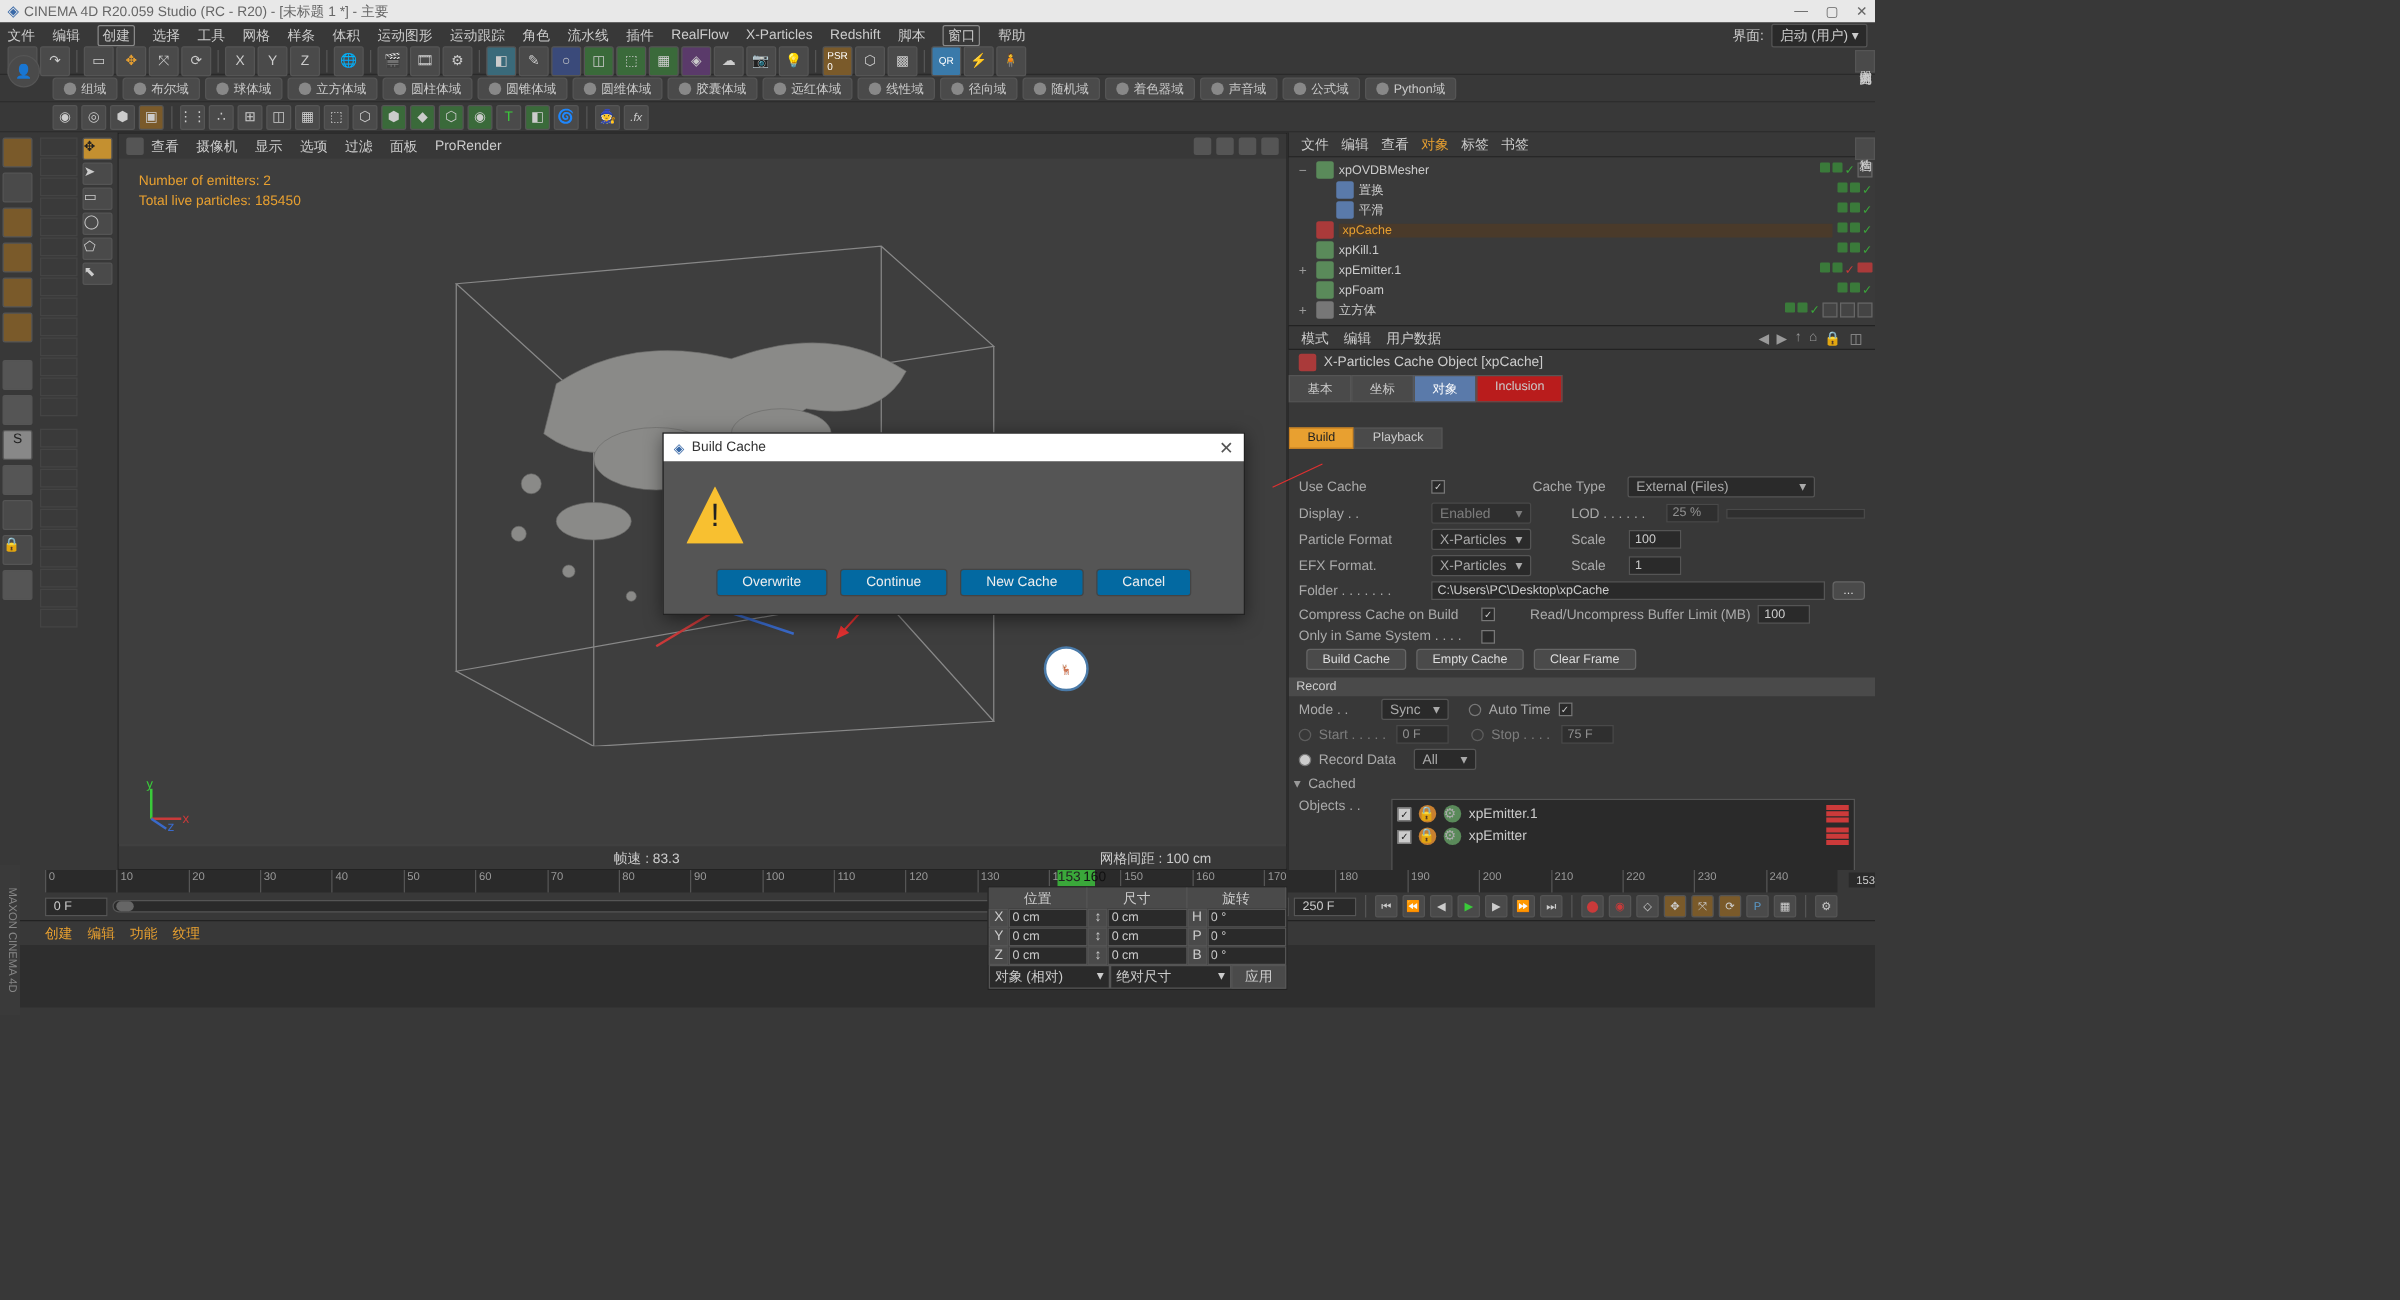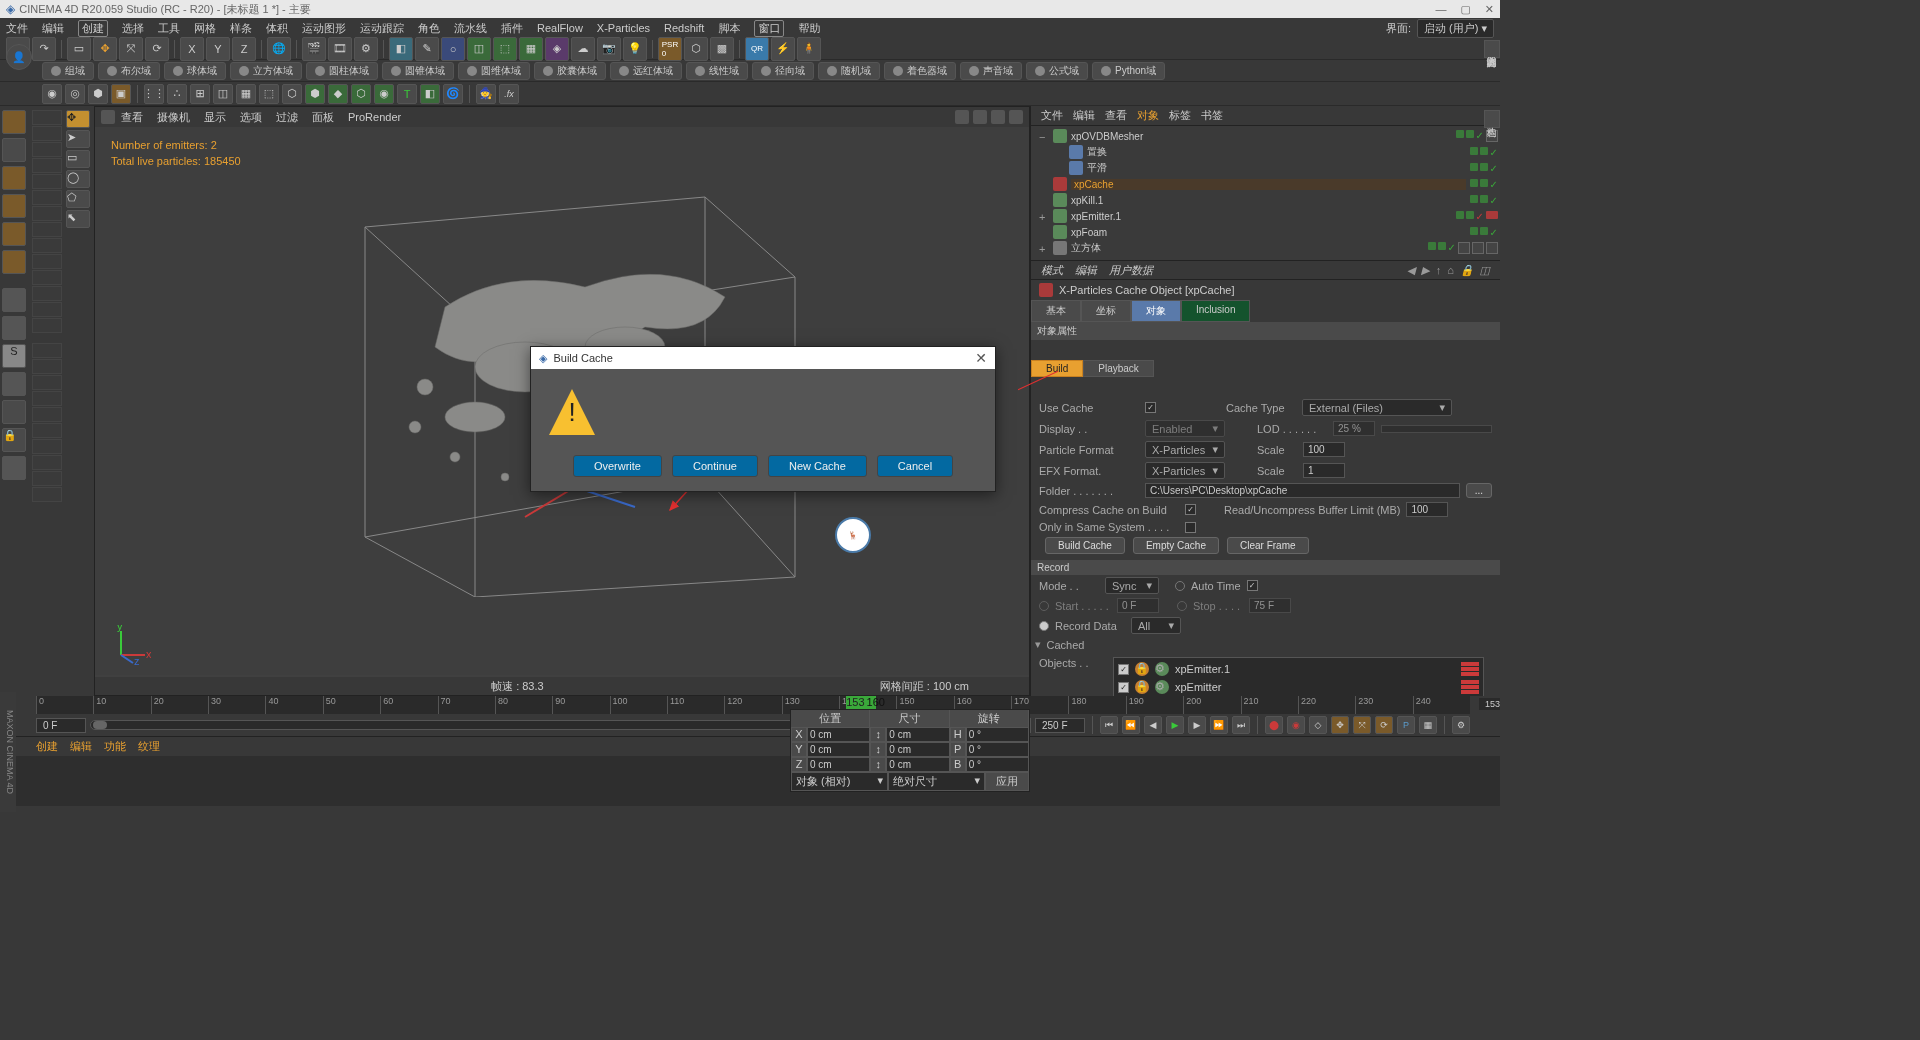--- a/index.html
+++ b/index.html
@@ -62,28 +62,28 @@
 .om-row .oicon.blue { background: #5a7aaa; }
 .om-row .oicon.grey { background: #777; }
 .om-row .oname { flex: 1; color: #ccc; font-size: 10px; }
 .om-row.sel .oname { color: #e8a030; background: #4a3a2a; padding: 0 3px; }
 .om-row .dots { display: flex; gap: 2px; }
 .om-row .gd { width: 8px; height: 8px; background: #3a7a3a; border-radius: 1px; }
 .om-row .rd { width: 8px; height: 8px; background: #aa3a3a; border-radius: 1px; }
 .om-row .check { color: #3aa83a; font-size: 10px; }
 .om-row .tag { width: 12px; height: 12px; background: #444; border: 1px solid #666; }
 
-.attr-header { height: 20px; display: flex; gap: 12px; padding: 2px 10px; align-items: center; border-top: 1px solid #222; border-bottom: 1px solid #222; font-style: italic; }
+.attr-header { height: 20px; display: flex; gap: 12px; padding: 2px 10px; align-items: center; border-top: 1px solid #222; border-bottom: 1px solid #222; }
 .attr-header .navicons { margin-left: auto; display: flex; gap: 6px; color: #999; }
 .attr-title { background: #383838; padding: 3px 8px; display: flex; align-items: center; gap: 6px; }
 .attr-title .ticon { width: 14px; height: 14px; background: #aa3a3a; border-radius: 2px; }
 .attr-tabs { display: flex; background: #383838; }
 .attr-tab { padding: 3px 14px; background: #4a4a4a; border: 1px solid #555; color: #ccc; font-size: 10px; }
 .attr-tab.active { background: #5a7aaa; color: #fff; }
-.attr-tab.incl { background: #14532d; }
+.attr-tab.incl { background: #b91c1c; }
 
 .attr-body { flex: 1; overflow: hidden; background: #383838; }
 .attr-sec-title { background: #4a4a4a; padding: 2px 6px; font-size: 10px; color: #ccc; }
 .subtabs { display: flex; margin: 20px 0; }
 .subtab { padding: 2px 14px; background: #4a4a4a; border: 1px solid #555; font-size: 10px; }
 .subtab.active { background: #e8a030; color: #222; border-color: #c88020; }
 .attr-row { display: flex; align-items: center; padding: 2px 8px; gap: 6px; font-size: 10px; color: #aaa; }
 .attr-row .lbl { width: 100px; }
 .attr-row .lbl.wide { width: 140px; }
 .attr-row input[type=text] { background: #2a2a2a; border: 1px solid #555; color: #ccc; padding: 1px 4px; font-size: 10px; }
@@ -498,21 +498,20 @@
       <span>X-Particles Cache Object [xpCache]</span>
     </div>
     <div class="attr-tabs" id="attrtabs">
         <span class="attr-tab">基本</span>
         <span class="attr-tab">坐标</span>
         <span class="attr-tab active">对象</span>
         <span class="attr-tab incl">Inclusion</span>
       </div>
 
     <div class="attr-body">
-      <div class="attr-sec-title">对象属性</div>
       <div class="subtabs">
         <span class="subtab active">Build</span>
         <span class="subtab">Playback</span>
       </div>
 
       <div class="attr-row">
         <span class="lbl">Use Cache</span>
         <span class="chk">✓</span>
         <span style="width:58px"></span>
         <span class="lbl" style="width:70px">Cache Type</span>

